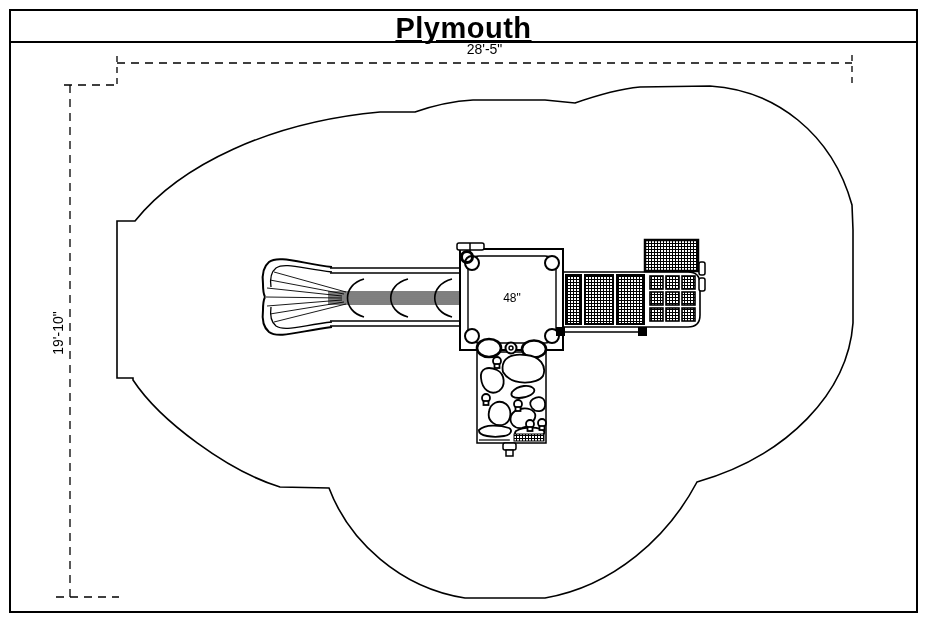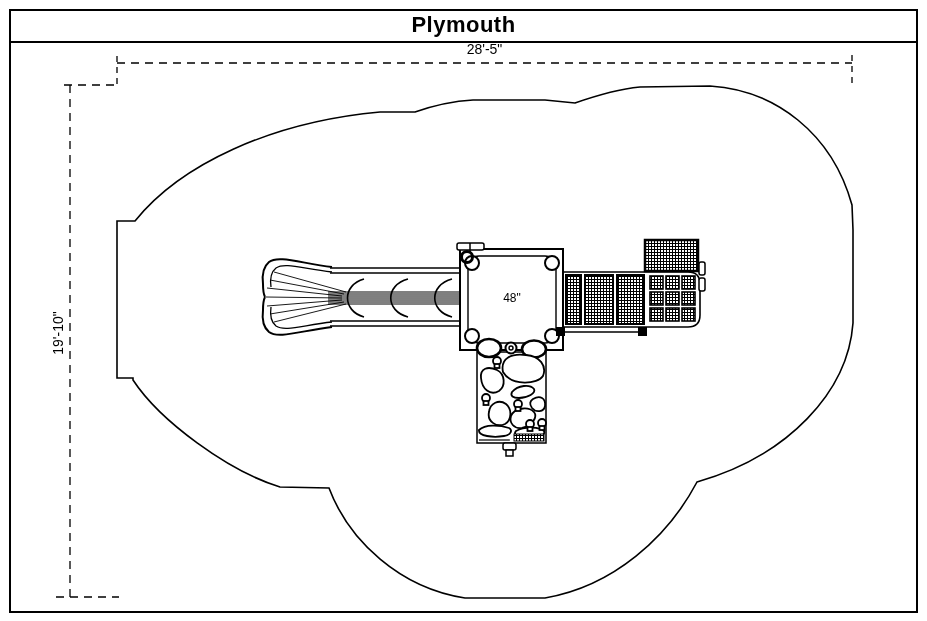--- a/index.html
+++ b/index.html
@@ -4,21 +4,21 @@
 <style>
   * { margin:0; padding:0; box-sizing:border-box; }
   body { background:#ffffff; font-family:"Liberation Sans", sans-serif; }
   #canvas {
     position:relative; width:927px; height:621px; background:#ffffff; overflow:hidden;
   }
   #linework { position:absolute; left:0; top:0; }
   .label { position:absolute; color:#000; }
   .title {
     top:12px; left:10px; width:907px; text-align:center;
-    font-size:22px; font-weight:bold; letter-spacing:0.5px;
+    font-size:29px; font-weight:bold; letter-spacing:0.5px;text-decoration:underline;
   }
   .dim-h {
     top:41px; left:117px; width:735px; text-align:center; font-size:14px;
   }
   .dim-v {
     top:325px; left:17px; width:82px; height:16px; text-align:center; font-size:14px;
     transform:rotate(-90deg);
   }
   .deck-label {
     top:291px; left:488px; width:48px; text-align:center; font-size:12px;

